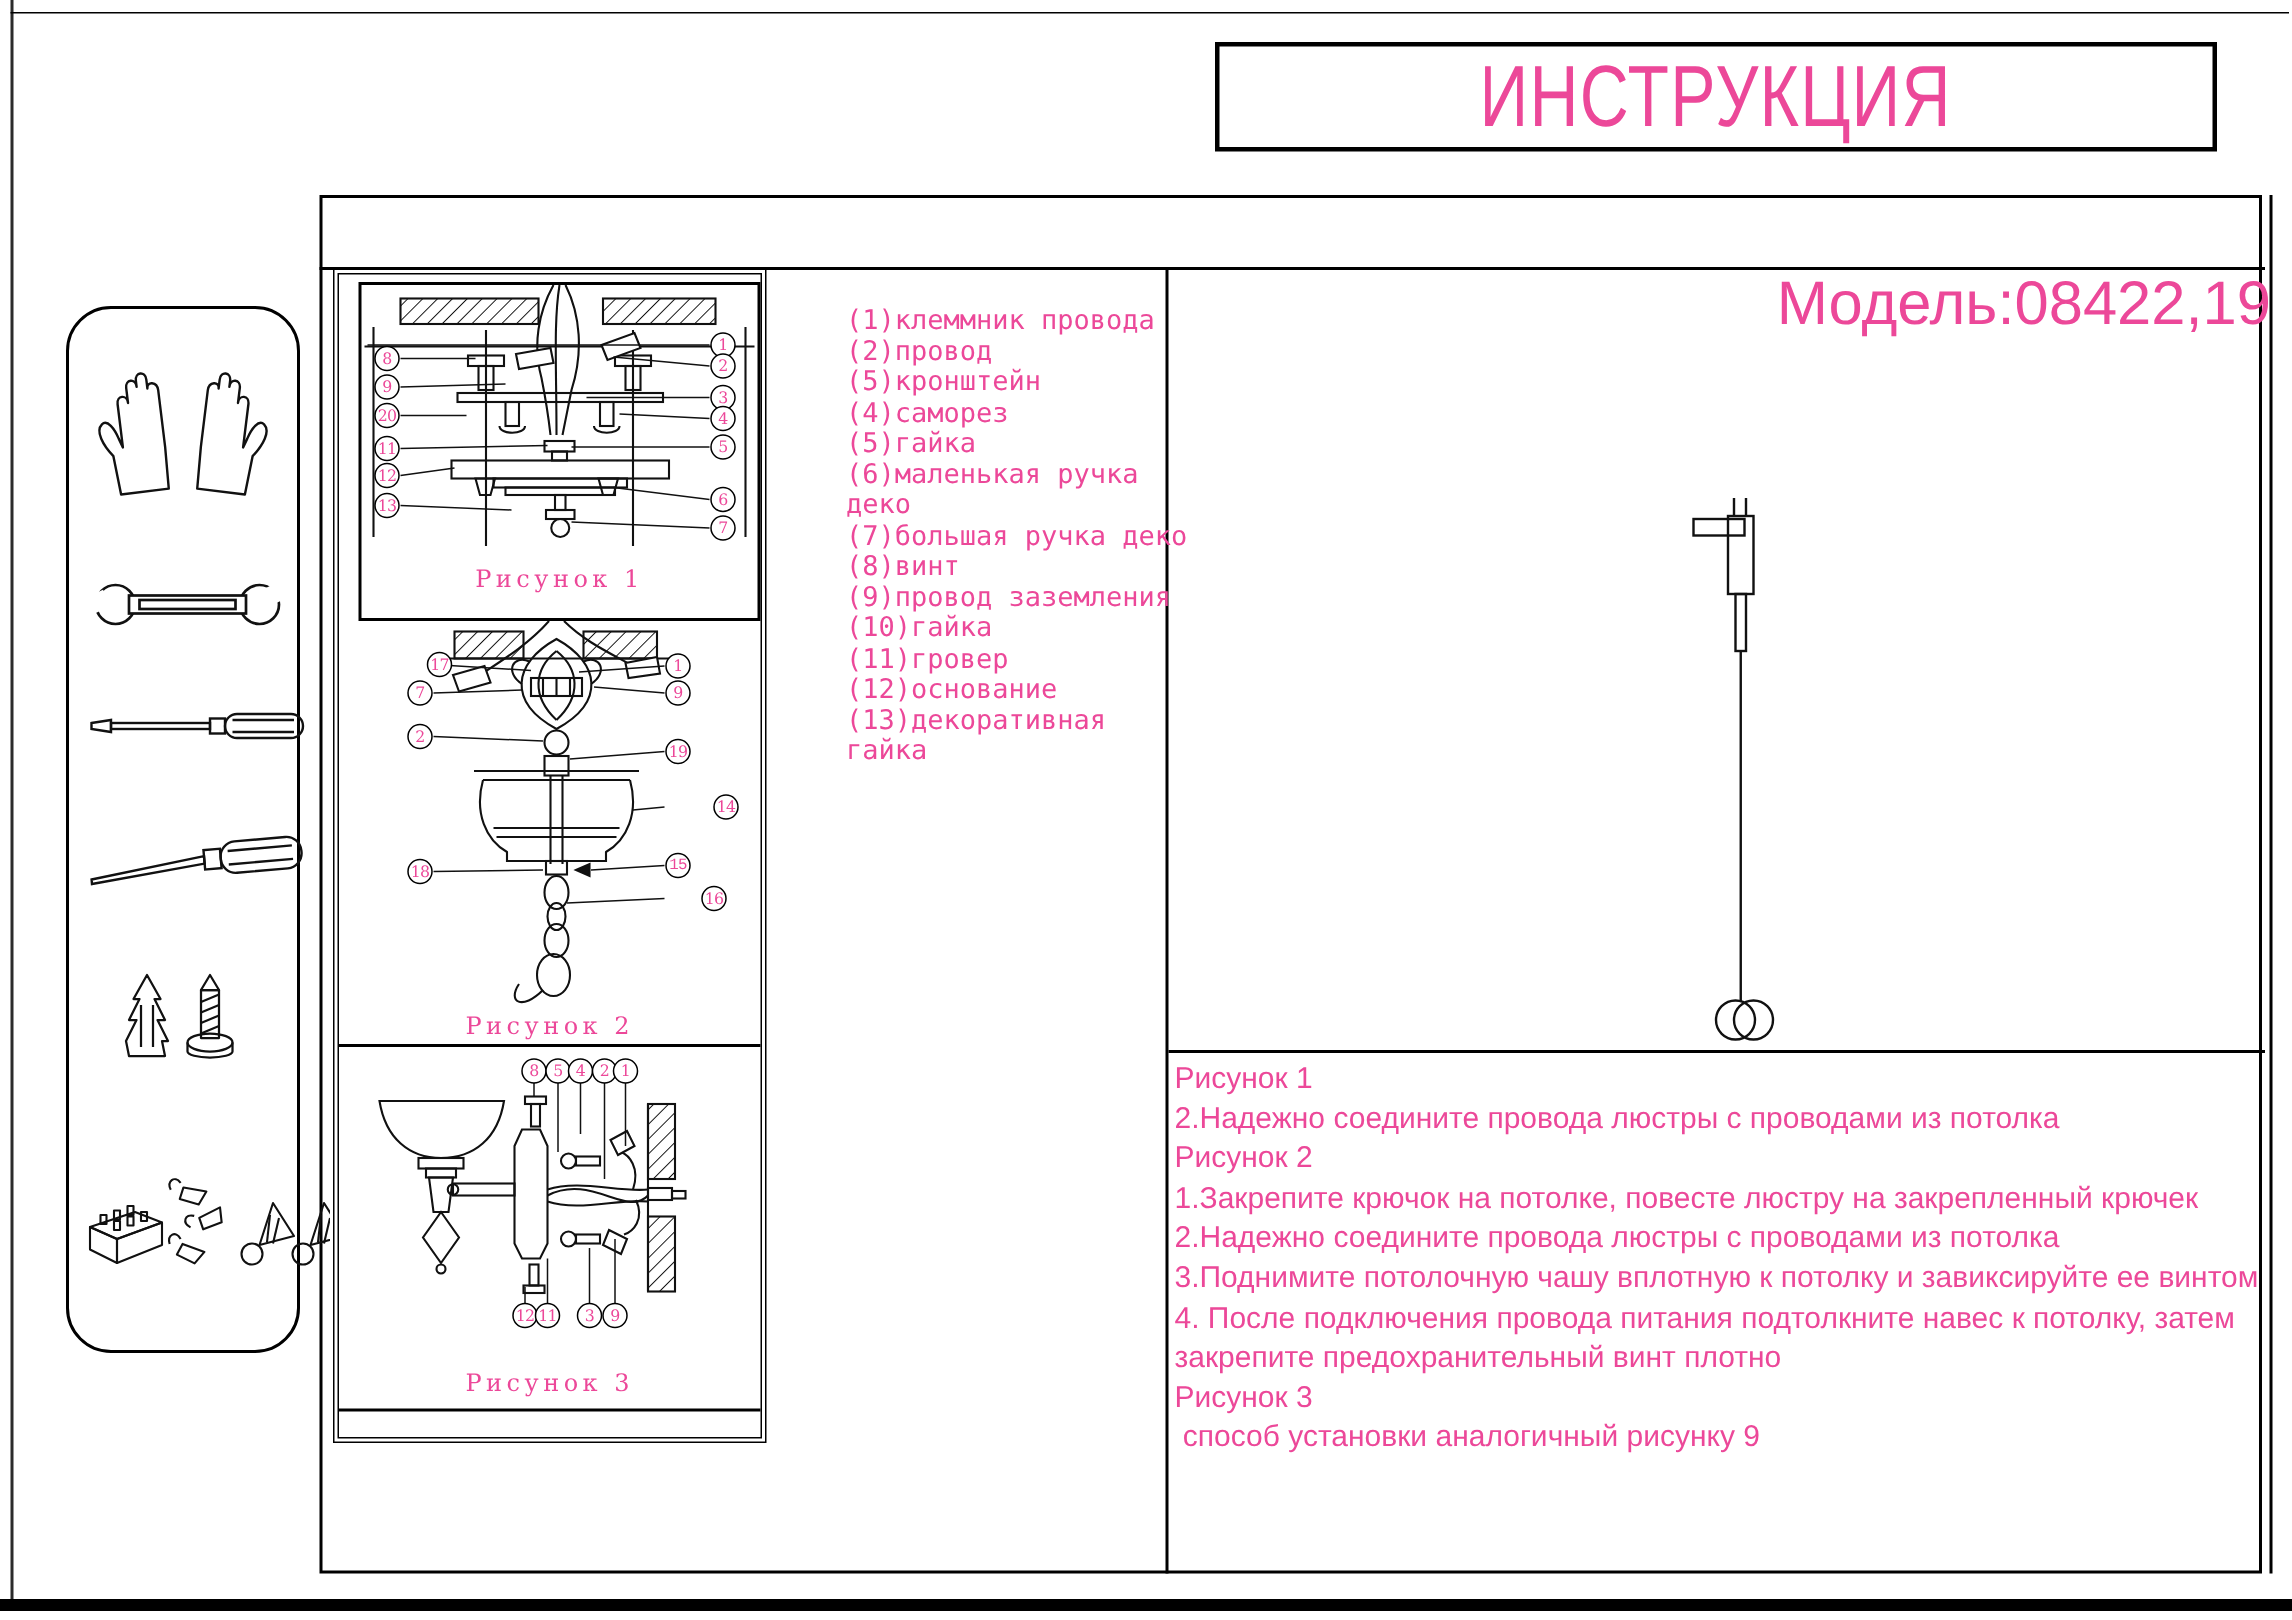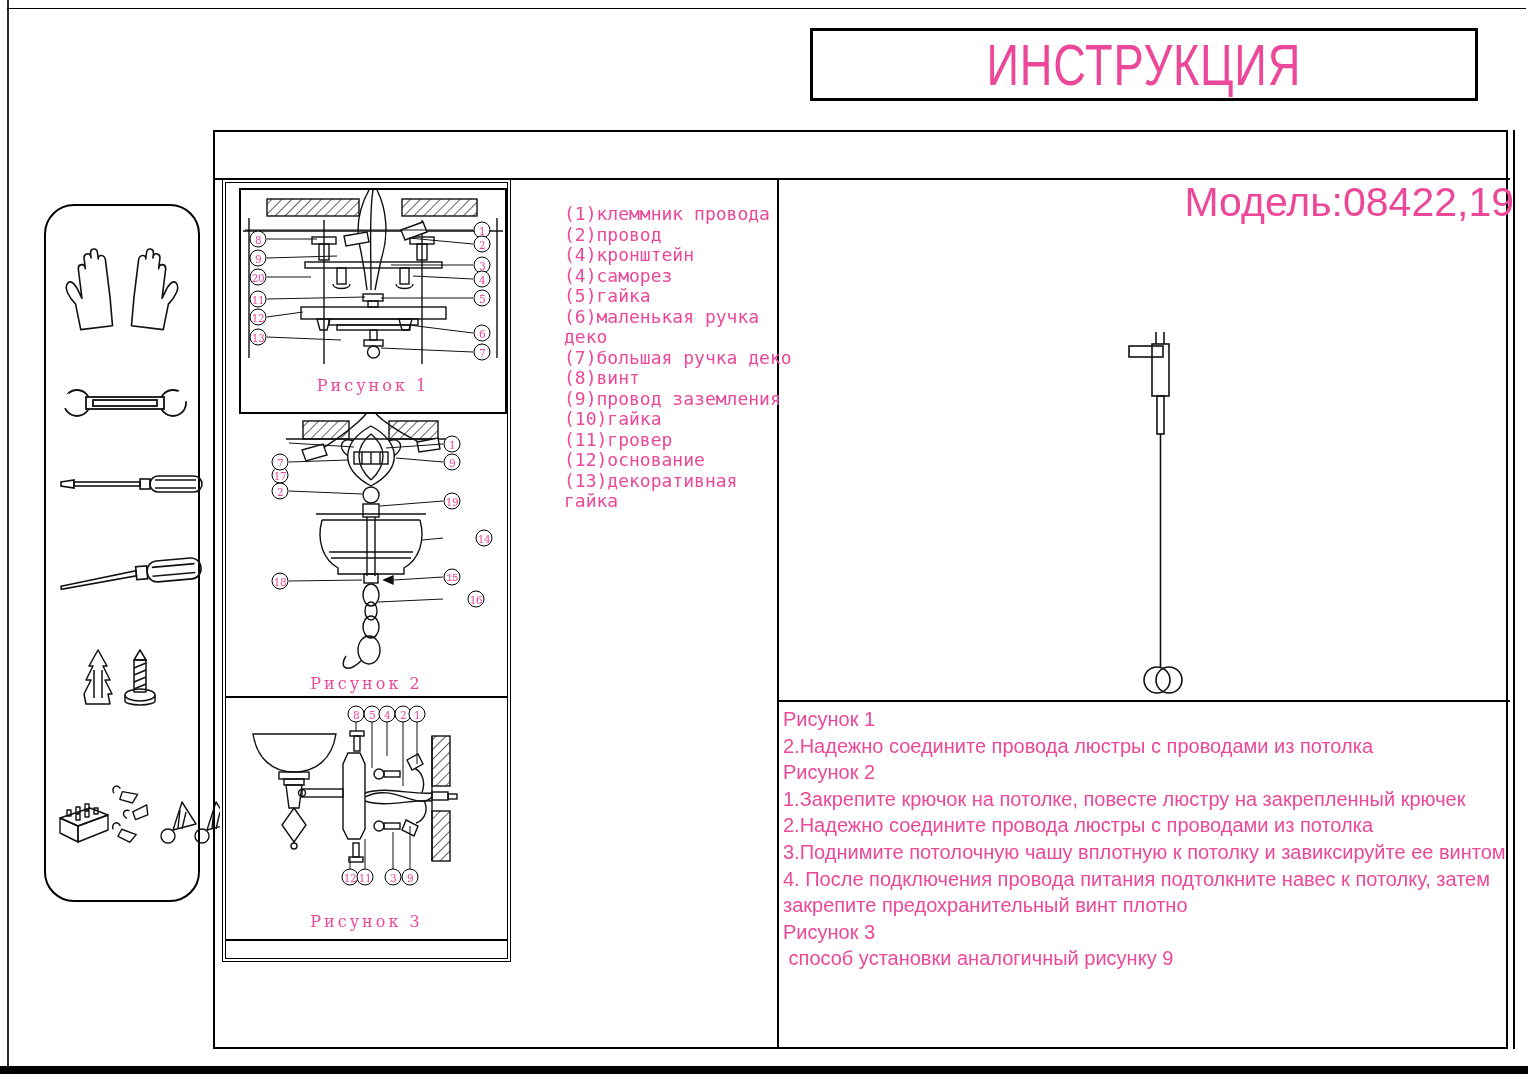--- a/index.html
+++ b/index.html
@@ -282,21 +282,21 @@
           <line x1="63" y1="167" x2="136" y2="166"></line>
           <line x1="217" y1="30" x2="160" y2="34"></line>
           <line x1="217" y1="48" x2="170" y2="44"></line>
           <line x1="217" y1="87" x2="154" y2="92"></line>
           <line x1="217" y1="124" x2="196" y2="126"></line>
           <line x1="217" y1="163" x2="168" y2="166"></line>
           <line x1="217" y1="185" x2="152" y2="188"></line>
         </g>
       </svg>
       <div class="fig-caption cap2">Рисунок 2</div>
-    <span class="callout" style="left: 54px; top: 29px; margin-top: 32px;">17</span>
+    <span class="callout" style="left: 67px; top: 29px;">17</span>
         <span class="callout" style="left: 54px; top: 48px;">7</span>
         <span class="callout" style="left: 54px; top: 77px;">2</span>
         <span class="callout" style="left: 54px; top: 167px;">18</span>
         <span class="callout" style="left: 226px; top: 30px;">1</span>
         <span class="callout" style="left: 226px; top: 48px;">9</span>
         <span class="callout" style="left: 226px; top: 87px;">19</span>
         <span class="callout" style="left: 214px; top: 124px; margin-left: 44px;">14</span>
         <span class="callout" style="left: 226px; top: 163px; font-family: Liberation Mono, monospace;">15</span>
         <span class="callout" style="left: 226px; top: 185px; margin-left: 24px;">16</span>
       </div>
@@ -355,21 +355,21 @@
         <span class="callout" style="left: 124px; top: 179px;">12</span>
         <span class="callout" style="left: 139px; top: 179px;">11</span>
         <span class="callout" style="left: 167px; top: 179px;">3</span>
         <span class="callout" style="left: 184px; top: 179px;">9</span>
       </div>
   </div>
 
   <div class="abs parts-list">
       <div class="part-item">(1)клеммник провода</div>
       <div class="part-item">(2)провод</div>
-      <div class="part-item">(4)кронштейн</div>
+      <div class="part-item">(5)кронштейн</div>
       <div class="part-item">(4)саморез</div>
       <div class="part-item">(5)гайка</div>
       <div class="part-item">(6)маленькая ручка</div>
       <div class="part-item">деко</div>
       <div class="part-item">(7)большая ручка деко</div>
       <div class="part-item">(8)винт</div>
       <div class="part-item">(9)провод заземления</div>
       <div class="part-item">(10)гайка</div>
       <div class="part-item">(11)гровер</div>
       <div class="part-item">(12)основание</div>

